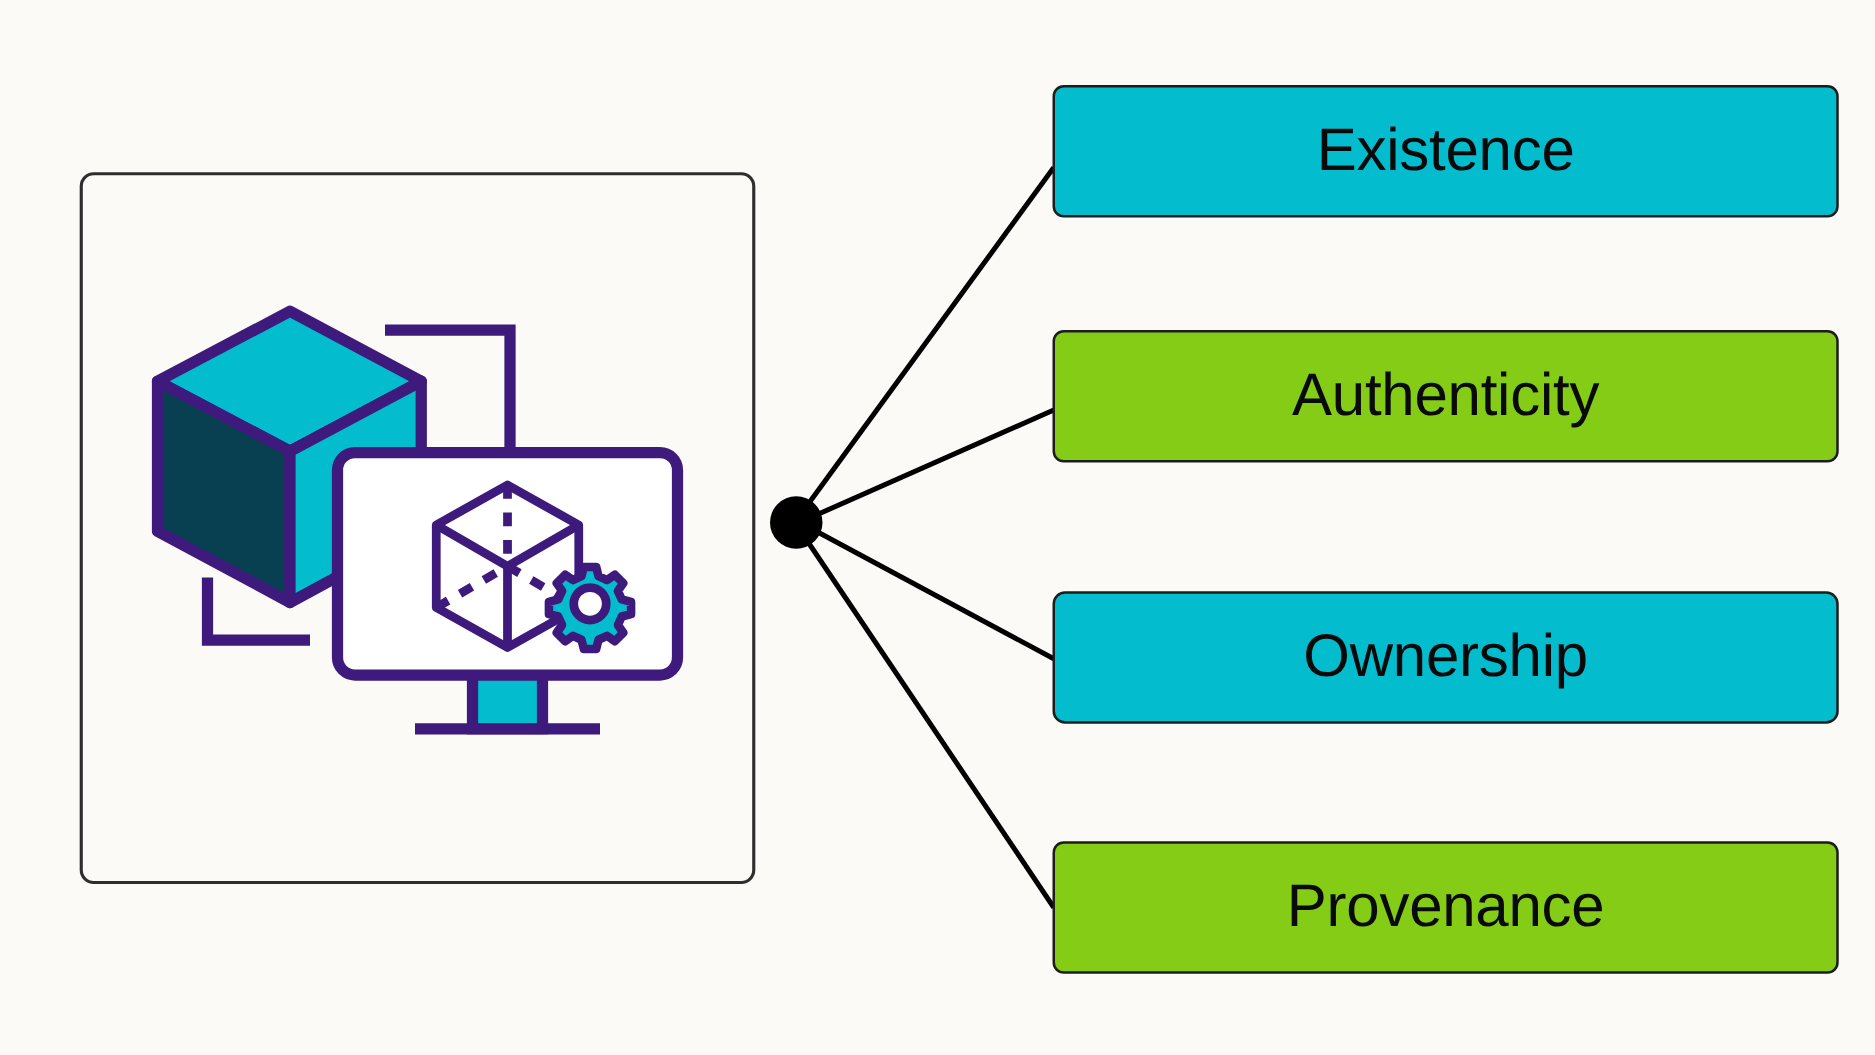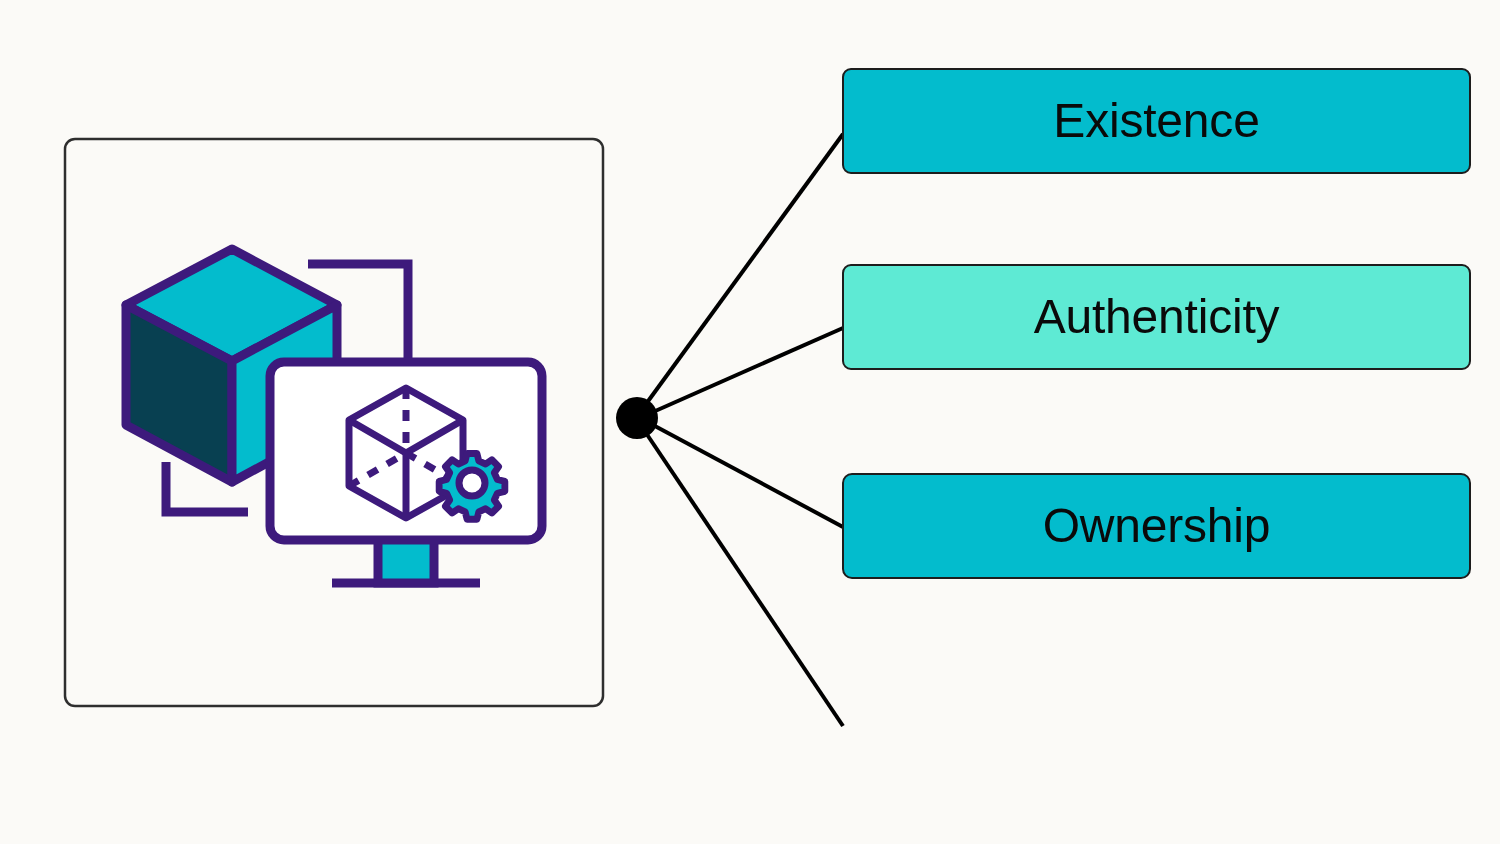--- a/index.html
+++ b/index.html
@@ -41,21 +41,21 @@
     align-items: center;
     justify-content: center;
     border: 2px solid #1d1d1d;
     border-radius: 9px;
     left: 802px;
     width: 629px;
     height: 106px;
     pointer-events: auto;
   }
   .node-box.filled { background: #03bccd; }
-  .node-box.plain  { background: #5eead4; }
+  .node-box.plain  { background: #84cc16; }
   .node-label {
     font-family: "Liberation Sans", sans-serif;
     font-size: 48px;
     font-weight: 400;
     color: #0a0a0a;
     letter-spacing: -0.2px;
     line-height: 1;
     white-space: nowrap;
   }
   #node-existence    { top: 68px; }
@@ -130,15 +130,18 @@
     </div>
 
     <div id="node-authenticity" class="node-box plain">
       <span class="node-label">Authenticity</span>
     </div>
 
     <div id="node-ownership" class="node-box filled">
       <span class="node-label">Ownership</span>
     </div>
 
+    <div id="node-provenance" class="node-box plain">
+      <span class="node-label">Provenance</span>
+    </div>
 
   </div>
 </div>
 
 </body></html>

